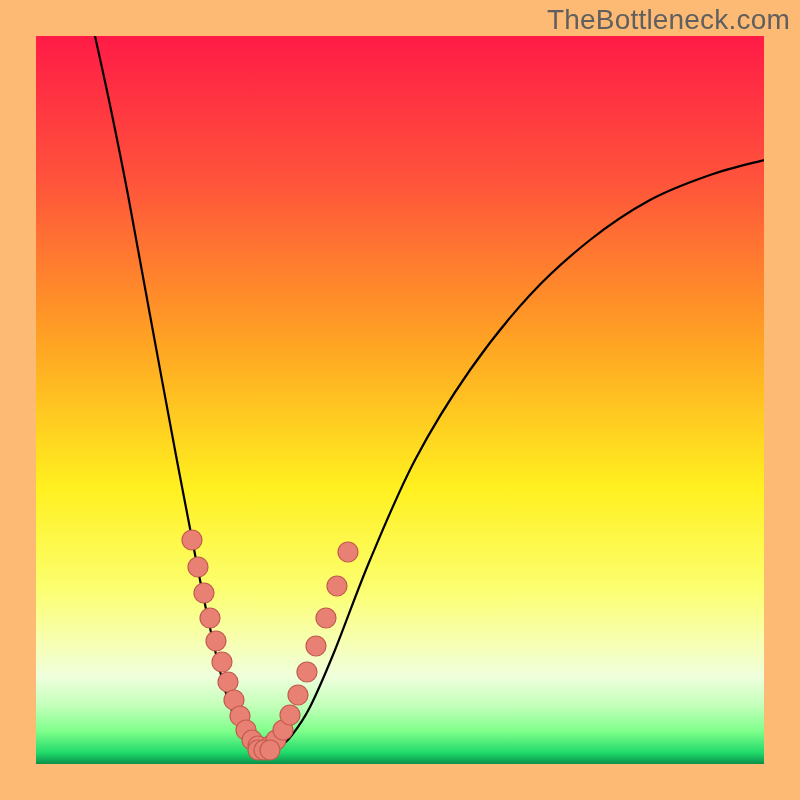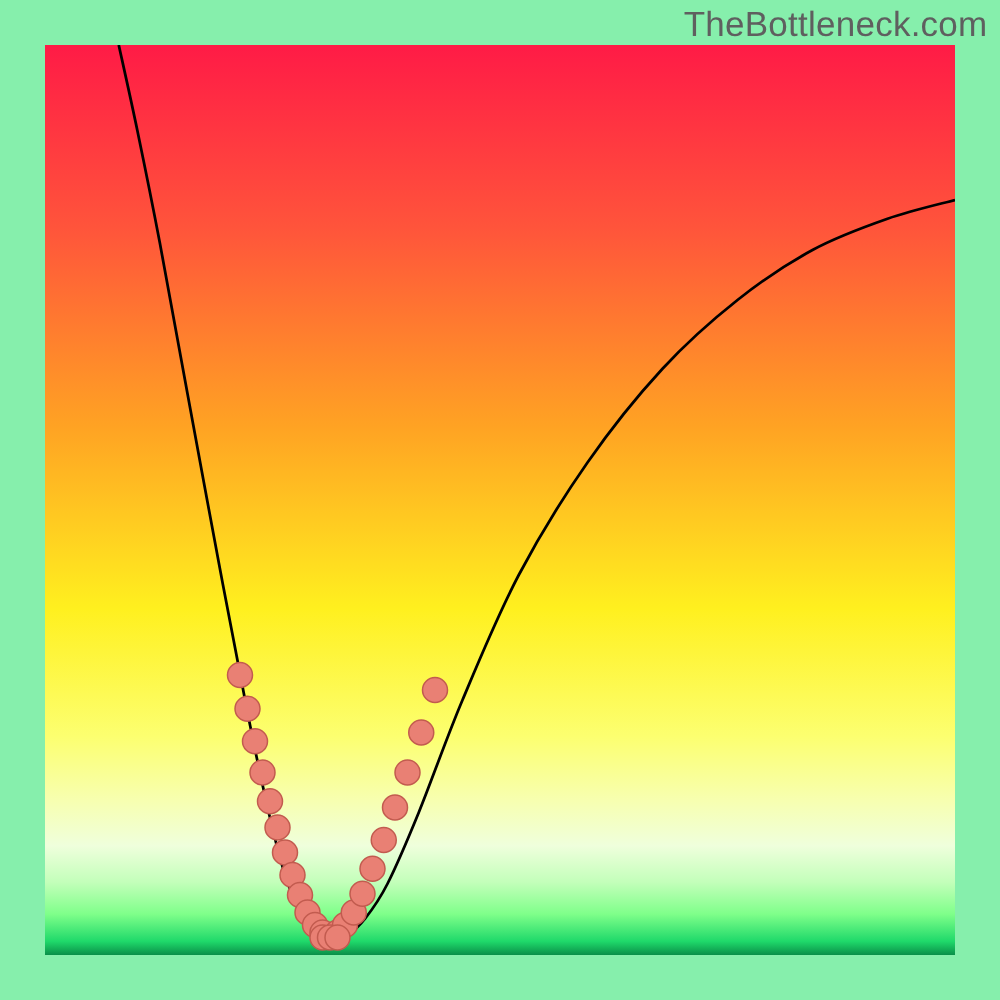--- a/index.html
+++ b/index.html
@@ -9,21 +9,21 @@
     height: 800px;
     background: #000;
     overflow: hidden;
   }
   .frame {
     position: absolute;
     left: 0;
     top: 0;
     width: 800px;
     height: 800px;
-    background: #86efac;
+    background: #fdba74;
   }
   .watermark {
     position: absolute;
     top: 4px;
     right: 10px;
     font-family: Arial, Helvetica, sans-serif;
     font-size: 28px;
     color: #5f5f5f;
     letter-spacing: 0.2px;
     font-weight: 500;

